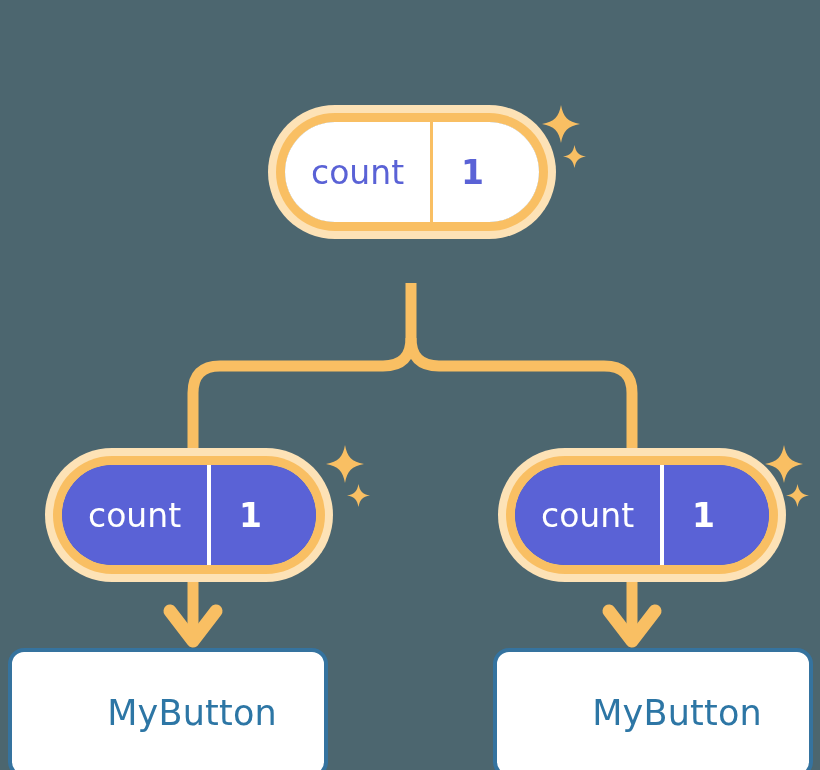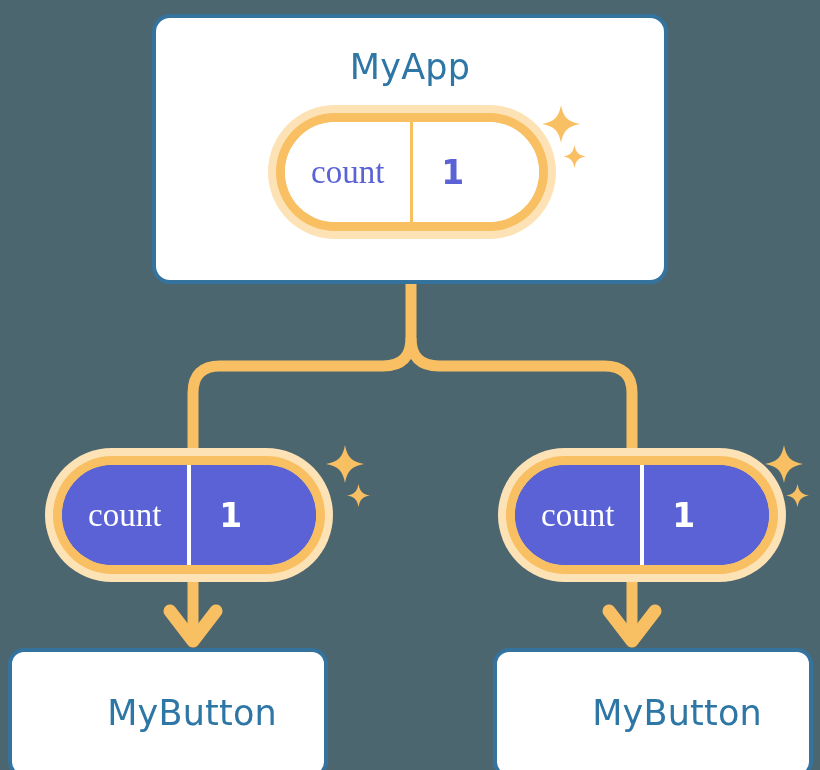--- a/index.html
+++ b/index.html
@@ -90,21 +90,21 @@
   }
 
   .pill-cell {
     display: flex;
     align-items: center;
     justify-content: center;
     font-size: 33px;
     font-weight: 400;
     white-space: nowrap;
   }
-  .pill-cell.key { padding: 16px 26px; font-family: Liberation Serif, serif; }
+  .pill-cell.key { padding: 16px 26px; }
   .pill-cell.val { padding: 0 28px; }
 
   
   #pill-app .pill {
     width: 254px;
     height: 100px;
     background: #ffffff;
   }
   #pill-app .pill-cell { color: #5a62d6; }
   #pill-app .pill-cell.val { font-weight: 700; }
@@ -153,23 +153,20 @@
 
     <path d="M411 338 Q411 366 439 366 L604 366 Q632 366 632 393 L632 467" stroke="#f9bf63" stroke-width="11" stroke-linecap="butt"></path>
 
     <path d="M193 578 L193 640" stroke="#f9bf63" stroke-width="11" stroke-linecap="butt"></path>
     <path d="M170 611 L193 641 L216 611" stroke="#f9bf63" stroke-width="13" stroke-linecap="round" stroke-linejoin="round"></path>
 
     <path d="M632 578 L632 640" stroke="#f9bf63" stroke-width="11" stroke-linecap="butt"></path>
     <path d="M609 611 L632 641 L655 611" stroke="#f9bf63" stroke-width="13" stroke-linecap="round" stroke-linejoin="round"></path>
   </svg>
 
-  <div id="app-card" class="card">
-    <div class="card-title">MyApp</div>
-  </div>
 
   <div id="pill-app" class="pill-wrap">
     <div class="pill-halo">
       <div class="pill">
         <div class="pill-cell key">count</div>
         <div class="divider"></div>
         <div class="pill-cell val">1</div>
       </div>
     </div>
   </div>

